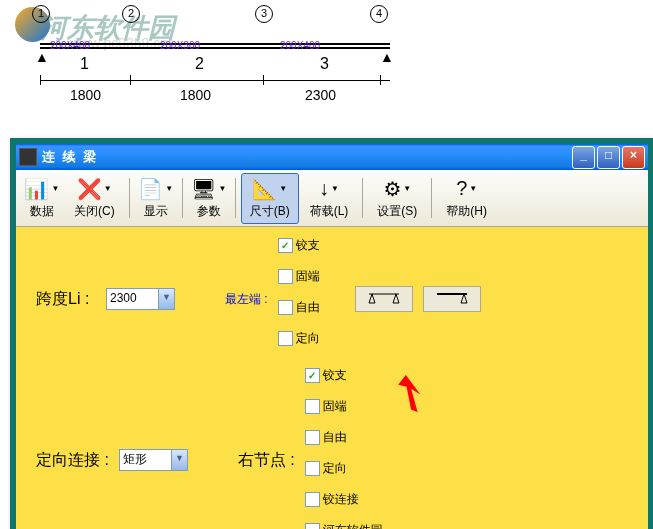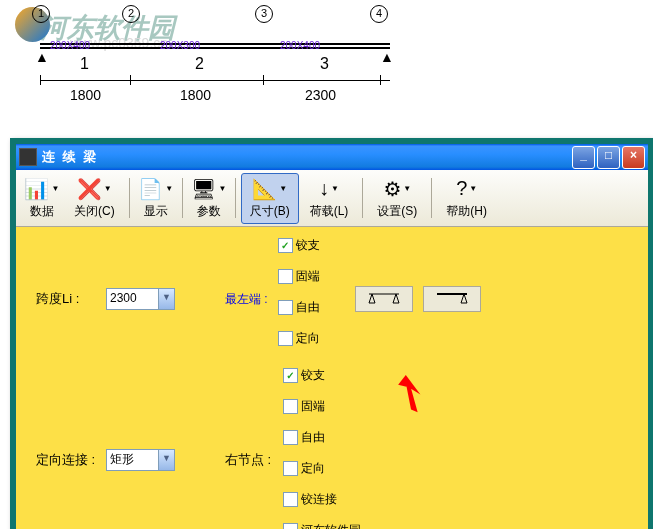--- a/index.html
+++ b/index.html
@@ -26,21 +26,21 @@
 .win-btn.close{background:linear-gradient(to bottom,#e57767,#c83a1f)}
 .toolbar{height:56px;background:linear-gradient(to bottom,#fdfdfb,#ece9d8);border-bottom:1px solid #aca899;display:flex;align-items:center;padding:0 5px;gap:2px}
 .tool-btn{display:flex;flex-direction:column;align-items:center;padding:3px 8px;cursor:pointer;border:1px solid transparent;border-radius:3px}
 .tool-btn.active{border-color:#316ac5;background:#c1d2ee}
 .tool-icon{width:24px;height:24px;display:flex;align-items:center;justify-content:center;font-size:20px}
 .tool-label{font-size:12px;margin-top:2px}
 .tool-sep{width:1px;height:40px;background:#aca899;margin:0 3px}
 .tool-arrow{font-size:8px;margin-left:2px}
 .panel{padding:10px 10px 0 20px}
 .form-row{display:flex;align-items:center;margin-bottom:6px;gap:10px}
-.form-label{font-size:13px;min-width:60px}
+.form-label{font-size:16px;min-width:60px}
 .combo{display:inline-flex;border:1px solid #7f9db9;height:20px;background:#fff}
 .combo-val{width:45px;padding:0 3px;line-height:18px;font-size:12px}
 .combo-btn{width:15px;background:linear-gradient(to bottom,#d6e8ff,#97b8e8);border-left:1px solid #7f9db9;text-align:center;line-height:16px;font-size:9px;color:#4d6185}
 .chk-group{display:flex;align-items:center;gap:3px}
 .chk{width:13px;height:13px;border:1px solid #7f9db9;background:#fff;display:inline-flex;align-items:center;justify-content:center;font-size:10px;color:#21a121;font-weight:bold}
 .link-blue{color:#0000ee;cursor:pointer}
 .img-btn{width:56px;height:24px;border:1px solid #aca899;background:#ece9d8;display:inline-flex;align-items:center;justify-content:center}
 .arrow-red{position:absolute;color:#ff0000;font-size:30px;font-weight:bold;z-index:50;pointer-events:none}
 </style>
 </head>

